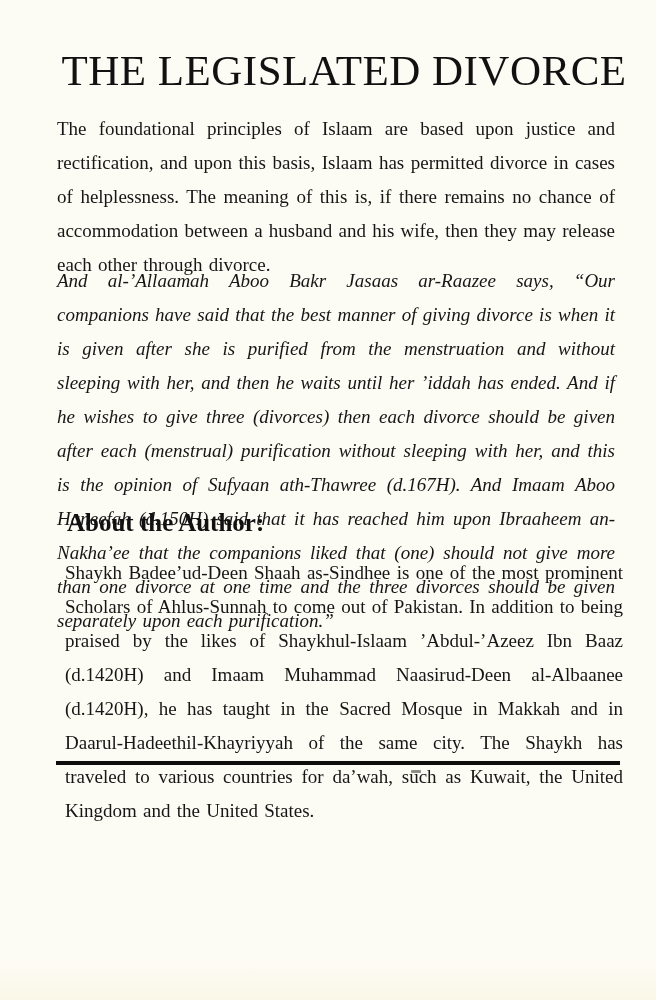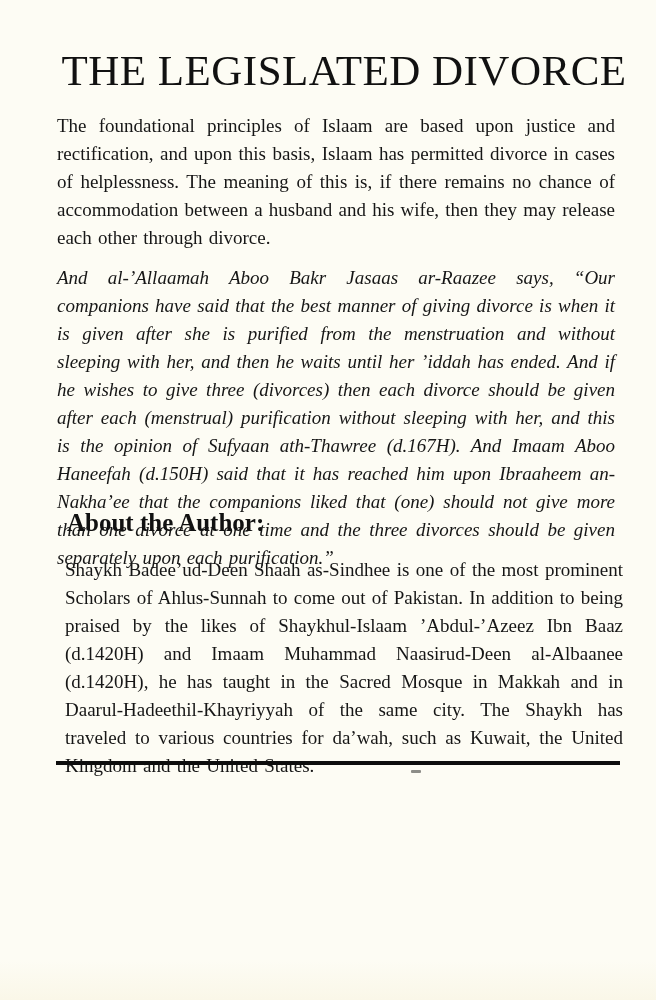--- a/index.html
+++ b/index.html
@@ -33,21 +33,21 @@
     white-space: nowrap;
     color: #111;
     padding-left: 16px;
   }
   .body-par {
     position: absolute;
     left: 57px;
     width: 558px;
     margin: 0;
     font-size: 19px;
-    line-height: 28px;
+    line-height: 34px;
     text-align: justify;
     word-spacing: 1.5px;
     color: #161616;
   }
   .p1 { top: 112px; }
   .p2 { top: 264px; font-style: italic; }
   .about-heading {
     position: absolute;
     top: 509px;
     left: 67px;

